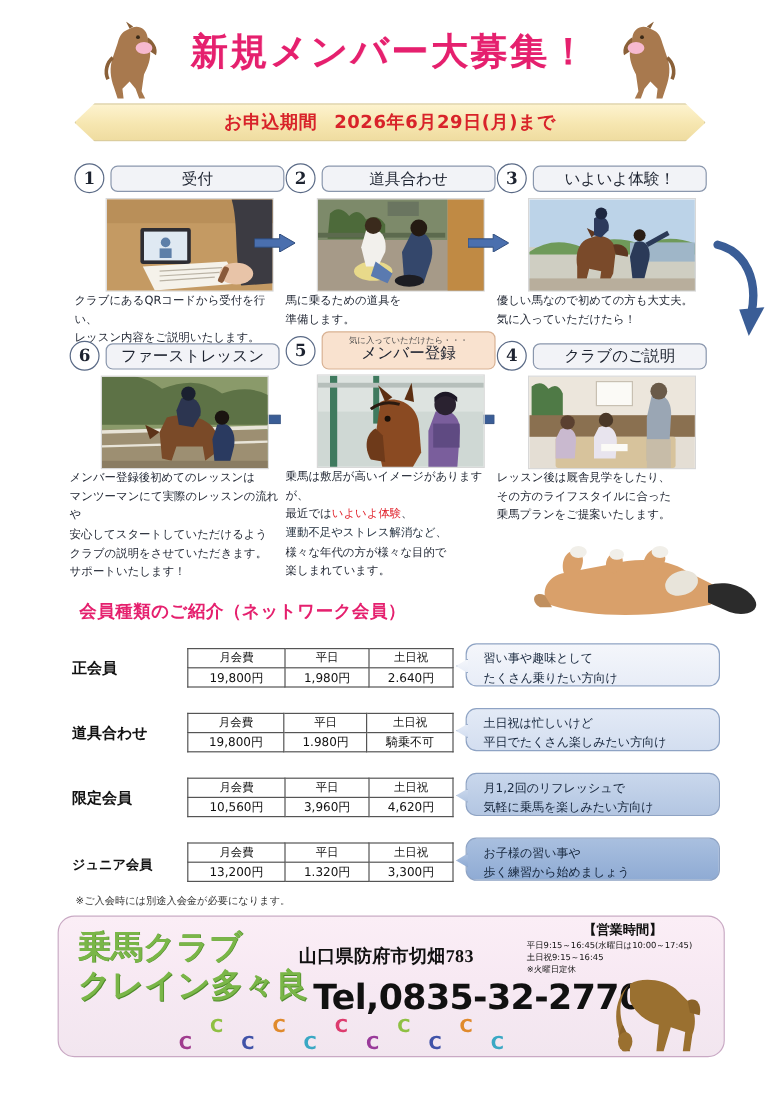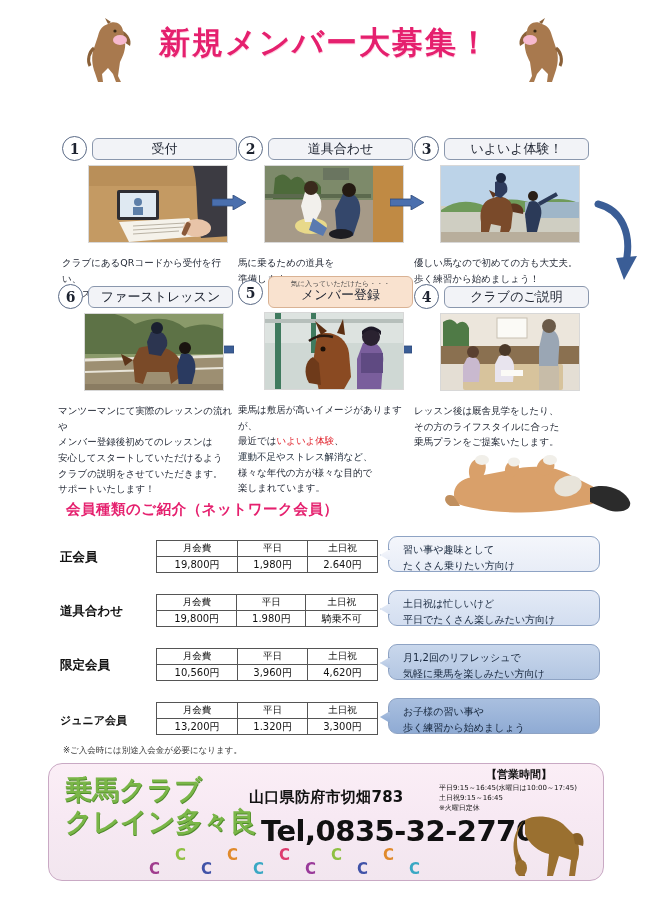--- a/index.html
+++ b/index.html
@@ -127,21 +127,21 @@
   .step-photo {
     margin: 5px 0 0 26px;
     width: 140px;
     height: 78px;
     border: 1px solid #d8d8d8;
     position: relative;
     overflow: hidden;
   }
 
   .step-text {
-    margin-top: 12px;
+    margin-top: 0;
     font-size: 9.5px;
     line-height: 1.65;
     color: #1d2330;
   }
   .step-text .hl-red { color: #e0202a; }
   .step-text .hl-dark { color: #23303f; }
 
   
   .arrow-r, .arrow-l {
     position: absolute;
@@ -246,20 +246,21 @@
     letter-spacing: 0px;
     text-shadow: 0.6px 0.6px 0 #4e8a2a;
   }
   .address {
     position: absolute;
     left: 200px; top: 24px;
     font-size: 15px;
     font-weight: bold;
     color: #111;
     letter-spacing: 0.3px;
+    font-family: Liberation Serif, serif;
   }
   .tel {
     position: absolute;
     left: 212px; top: 50px;
     font-size: 29px;
     font-weight: bold;
     color: #111;
     letter-spacing: -0.5px;
   }
   .hours {
@@ -318,20 +319,25 @@
       <g transform="translate(62,0) scale(-1,1)">
         <path d="M30 6 C36 2 44 5 45 13 L47 24 C48 31 45 38 42 44 L40 58 L43 64 L38 64 L35 56 L30 50 L24 56 L25 64 L20 64 L17 55 C14 47 13 38 16 30 L20 18 C22 10 25 8 30 6 Z" fill="#a8794e"></path>
         <path d="M30 6 L27 0 L33 4 Z" fill="#8a6038"></path>
         <path d="M45 13 C50 16 54 22 52 28 L46 24 Z" fill="#8a6038"></path>
         <ellipse cx="42" cy="22" rx="7" ry="5" fill="#f6b9cf"></ellipse>
         <circle cx="37" cy="13" r="1.6" fill="#3a2a18"></circle>
         <path d="M16 30 C11 34 9 42 12 48" stroke="#8a6038" stroke-width="3" fill="none"></path>
       </g>
     </svg>
 
+    <div class="ribbon">
+      <div class="ribbon-text">
+        <span>お申込期間</span><span class="gap"></span><span>2026年6月29日(月)まで</span>
+      </div>
+    </div>
   </div>
 
   <div class="steps-area">
 
     <div class="step" style="left:62px; top:8px;">
       <div class="step-head">
         <div class="step-num">1</div>
         <div class="step-label">受付</div>
       </div>
       <div class="step-photo">
@@ -409,21 +415,21 @@
           <path d="M54 16 C62 12 68 18 66 26 L60 32 L54 30 Z" fill="#2c3a5c"></path>
           <circle cx="60" cy="12" r="5" fill="#1d2740"></circle>
           <path d="M88 36 C96 32 102 40 100 50 L96 66 L86 66 L84 48 Z" fill="#2b3a58"></path>
           <circle cx="92" cy="30" r="5" fill="#2a1e16"></circle>
           <path d="M98 38 L116 28" stroke="#2b3a58" stroke-width="4"></path>
           <rect x="0" y="66" width="140" height="12" fill="#b8ae9c"></rect>
         </svg>
       </div>
       <div class="step-text">
         <div>優しい馬なので初めての方も大丈夫。</div>
-        <div>歩く練習から始めましょう！</div>
+        <div>気に入っていただけたら！</div>
       </div>
     </div>
 
     <svg class="arrow-curve" style="left:592px; top:70px;" viewBox="0 0 50 92">
       <path d="M6 4 C30 10 40 34 34 62" stroke="#3a5d96" stroke-width="7" fill="none" stroke-linecap="round"></path>
       <polygon points="24,58 45,56 32,80" fill="#3a5d96"></polygon>
     </svg>
 
     <div class="step" style="left:414px; top:156px;">
       <div class="step-head">
@@ -514,22 +520,22 @@
           <path d="M54 34 C72 28 94 36 96 50 L94 64 L86 70 L84 58 L62 58 L58 70 L50 68 L48 46 Z" fill="#7a4a28"></path>
           <path d="M48 46 L36 40 L40 52 Z" fill="#5c3318"></path>
           <path d="M66 18 C76 14 84 22 82 32 L76 42 L64 40 L62 28 Z" fill="#2c3550"></path>
           <circle cx="72" cy="14" r="6" fill="#1a2030"></circle>
           <path d="M96 40 C106 36 112 46 110 58 L106 74 L94 74 L92 52 Z" fill="#2a3a60"></path>
           <circle cx="100" cy="34" r="6" fill="#1a1410"></circle>
           <rect x="0" y="70" width="140" height="8" fill="#8a7c62"></rect>
         </svg>
       </div>
       <div class="step-text">
+        <div>メンバー登録後初めてのレッスンは</div>
         <div>マンツーマンにて実際のレッスンの流れや</div>
-        <div>メンバー登録後初めてのレッスンは</div>
         <div>安心してスタートしていただけるよう</div>
         <div>クラブの説明をさせていただきます。</div>
         <div>サポートいたします！</div>
       </div>
     </div>
   </div>
 
   <svg style="position:absolute; left:440px; top:452px; width:200px; height:70px;" viewBox="0 0 200 70">
     <path d="M18 52 C10 44 14 30 28 26 L70 18 C92 12 118 14 132 24 L152 34 C160 38 160 48 152 52 L120 58 C90 62 48 62 18 52 Z" fill="#d9a06a"></path>
     <path d="M30 26 C26 14 34 4 42 8 C48 11 46 20 42 26 Z" fill="#d9a06a"></path>

